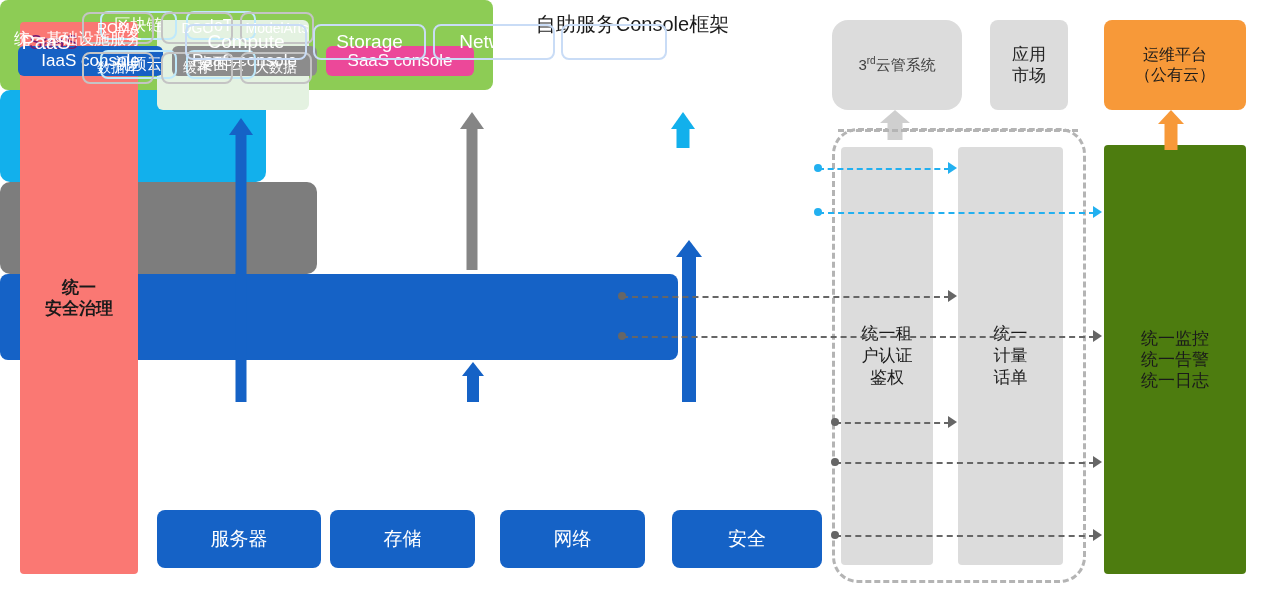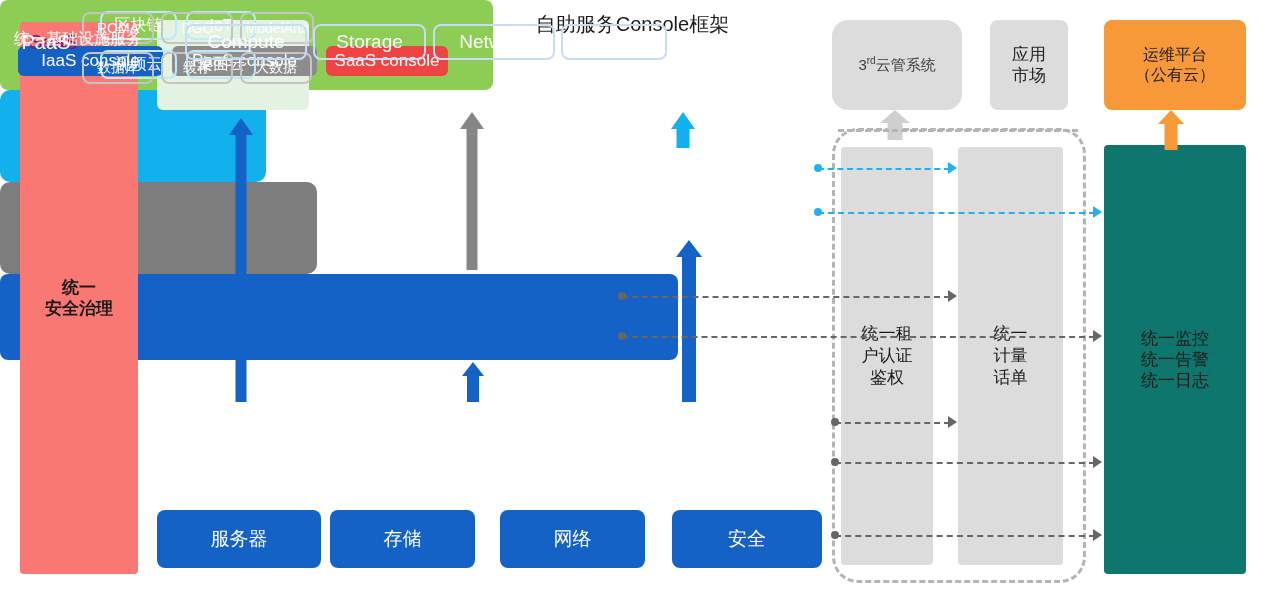--- a/index.html
+++ b/index.html
@@ -13,27 +13,27 @@
   .p-security{left:20px;top:22px;width:118px;height:552px;background:#fa7873;color:#1a1a1a;
               font-size:17px;font-weight:600;border-radius:4px;}
   .p-apigw{left:157px;top:20px;width:152px;height:90px;background:#e4f2e1;color:#1a1a1a;font-size:19px;border-radius:6px;}
   .p-console{left:322px;top:20px;width:493px;height:90px;background:#8dcc55;border-radius:8px;
              display:block;}
   .console-title{position:absolute;left:0;top:11px;width:100%;text-align:center;color:#1a1a1a;font-size:20px;}
   .chip{position:absolute;top:46px;height:30px;border-radius:6px;display:flex;align-items:center;
         justify-content:center;color:#ffffff;font-size:17px;}
   .chip-iaas{left:18px;width:145px;background:#1661c4;}
   .chip-paas{left:172px;width:145px;background:#8c8c8c;}
-  .chip-saas{left:326px;width:122px;background:#ef4444;}
+  .chip-saas{left:326px;width:148px;background:#ec4899;}
 
   .p-3rd{left:832px;top:20px;width:130px;height:90px;background:#dcdcdc;color:#404040;font-size:15px;border-radius:16px;}
   .p-3rd sup{font-size:10px;vertical-align:super;}
   .p-market{left:990px;top:20px;width:78px;height:90px;background:#dcdcdc;color:#262626;font-size:17px;border-radius:8px;}
   .p-ops{left:1104px;top:20px;width:142px;height:90px;background:#f79939;color:#1a1a1a;font-size:16px;border-radius:8px;}
-  .p-opsright{left:1104px;top:145px;width:142px;height:429px;background:#0f766e;color:#1a1a1a;font-size:17px;border-radius:4px;}
+  .p-opsright{left:1104px;top:145px;width:142px;height:429px;background:#4d7c0f;color:#1a1a1a;font-size:17px;border-radius:4px;}
 
   
   .p-saas{left:553px;top:145px;width:266px;height:92px;background:#12b0ec;border-radius:10px;display:block;}
   .saas-label{position:absolute;left:0;top:31px;width:78px;text-align:right;color:#701a75;font-size:20px;}
   .subchip{position:absolute;height:29px;border:2px solid #bfe9fb;border-radius:8px;color:#ffffff;
            display:flex;align-items:center;justify-content:center;font-size:16px;box-sizing:border-box;}
   .sc-blockchain{left:100px;top:11px;width:77px;}
   .sc-iot{left:186px;top:11px;width:70px;}
   .sc-video{left:100px;top:50px;width:77px;}
   .sc-desktop{left:186px;top:50px;width:70px;}

